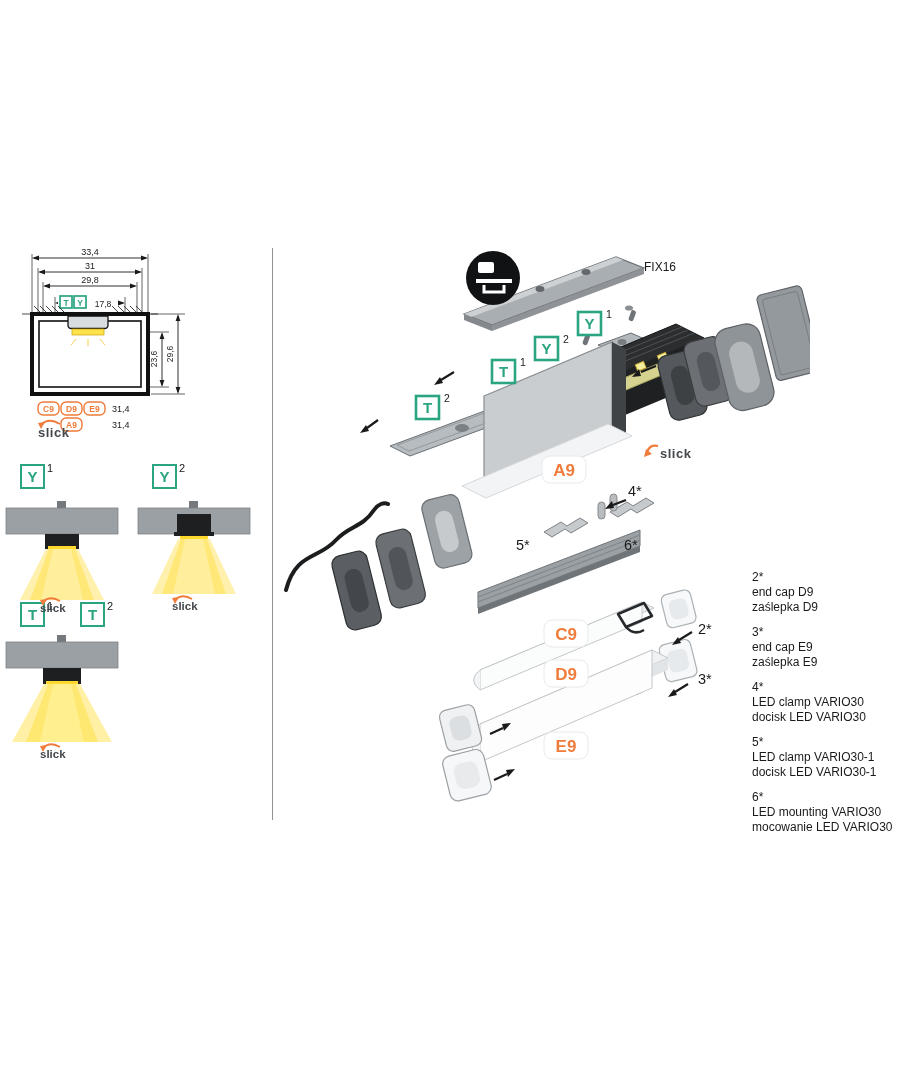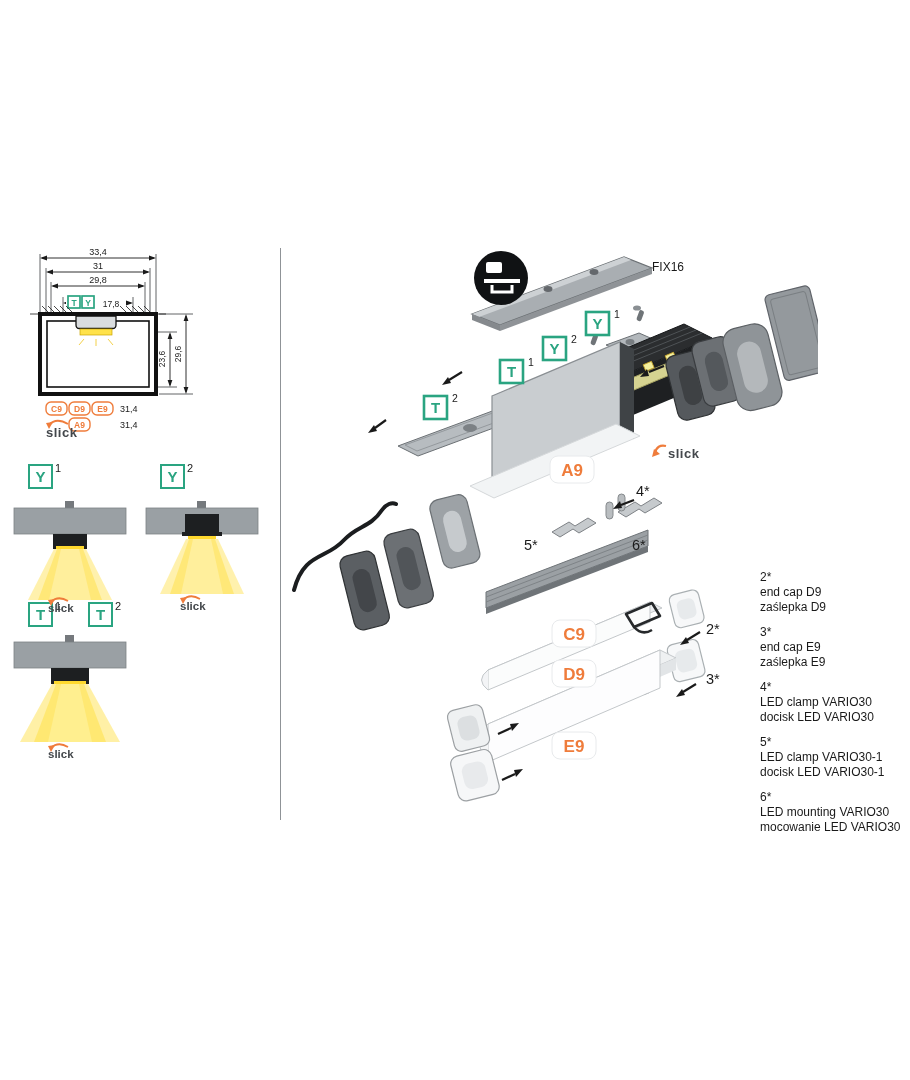--- a/index.html
+++ b/index.html
@@ -16,21 +16,21 @@
   .vbox{box-sizing:border-box;width:25px;height:25px;border:2.6px solid #2aa481;background:#fff;
         color:#2aa481;font-weight:bold;font-size:15px;display:flex;align-items:center;justify-content:center;}
   .vsup{font-size:11px;color:#1a1a1a;margin-left:2px;margin-top:-2px;}
   
   .legend{position:absolute;left:752px;top:570px;width:160px;font-size:12px;line-height:15px;color:#1a1a1a;}
   .legend .item{margin-bottom:10px;}
 </style>
 </head>
 <body>
 
-<div class="abs" style="left:8px;top:0;width:806px;height:1080px;">
+<div class="abs" style="left:0;top:0;width:806px;height:1080px;">
 
   <svg class="abs" style="left:10px;top:246px;" width="235" height="200" viewBox="0 0 235 200">
 
     <g stroke="#3a3d40" stroke-width="0.8">
       <line x1="22" y1="66" x2="22" y2="8"></line>
         <line x1="138" y1="66" x2="138" y2="8"></line>
       <line x1="28" y1="66" x2="28" y2="22"></line>
         <line x1="132" y1="66" x2="132" y2="22"></line>
       <line x1="33" y1="66" x2="33" y2="36"></line>
         <line x1="127" y1="66" x2="127" y2="36"></line>

